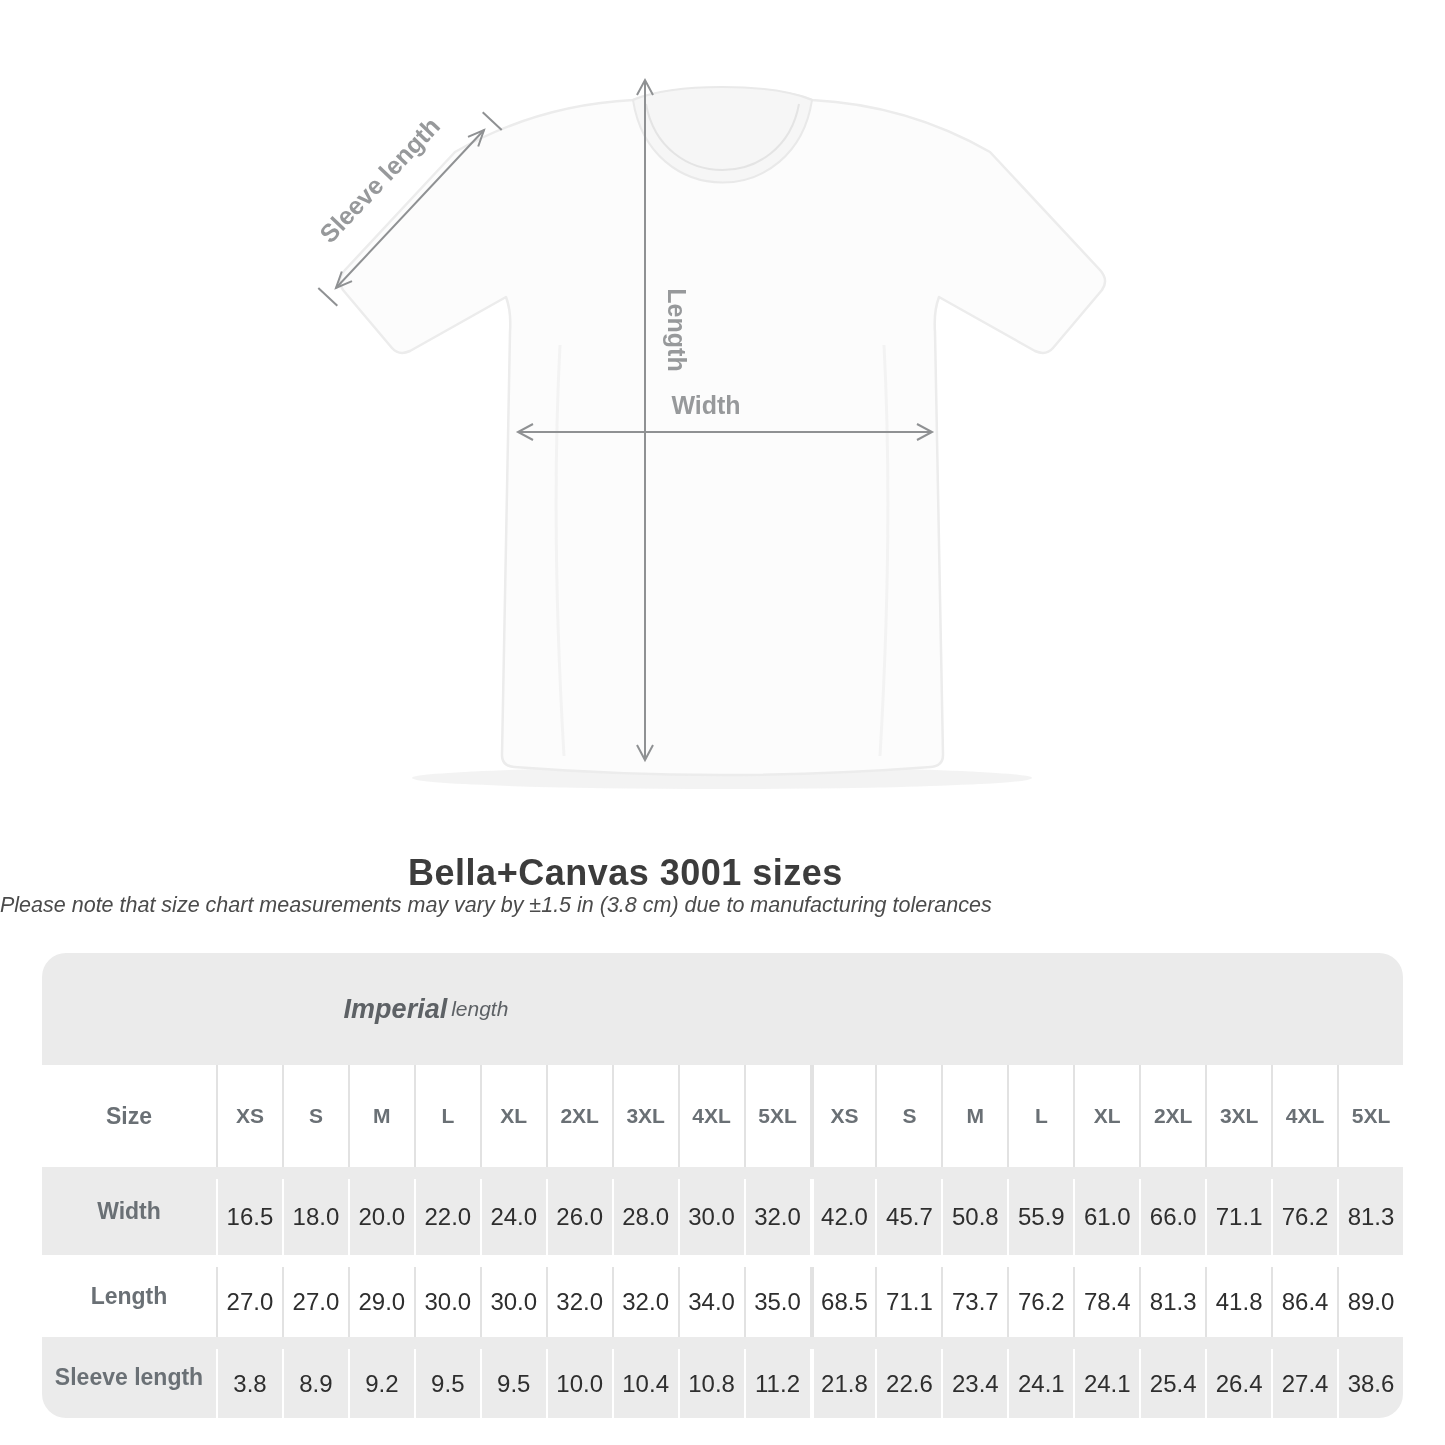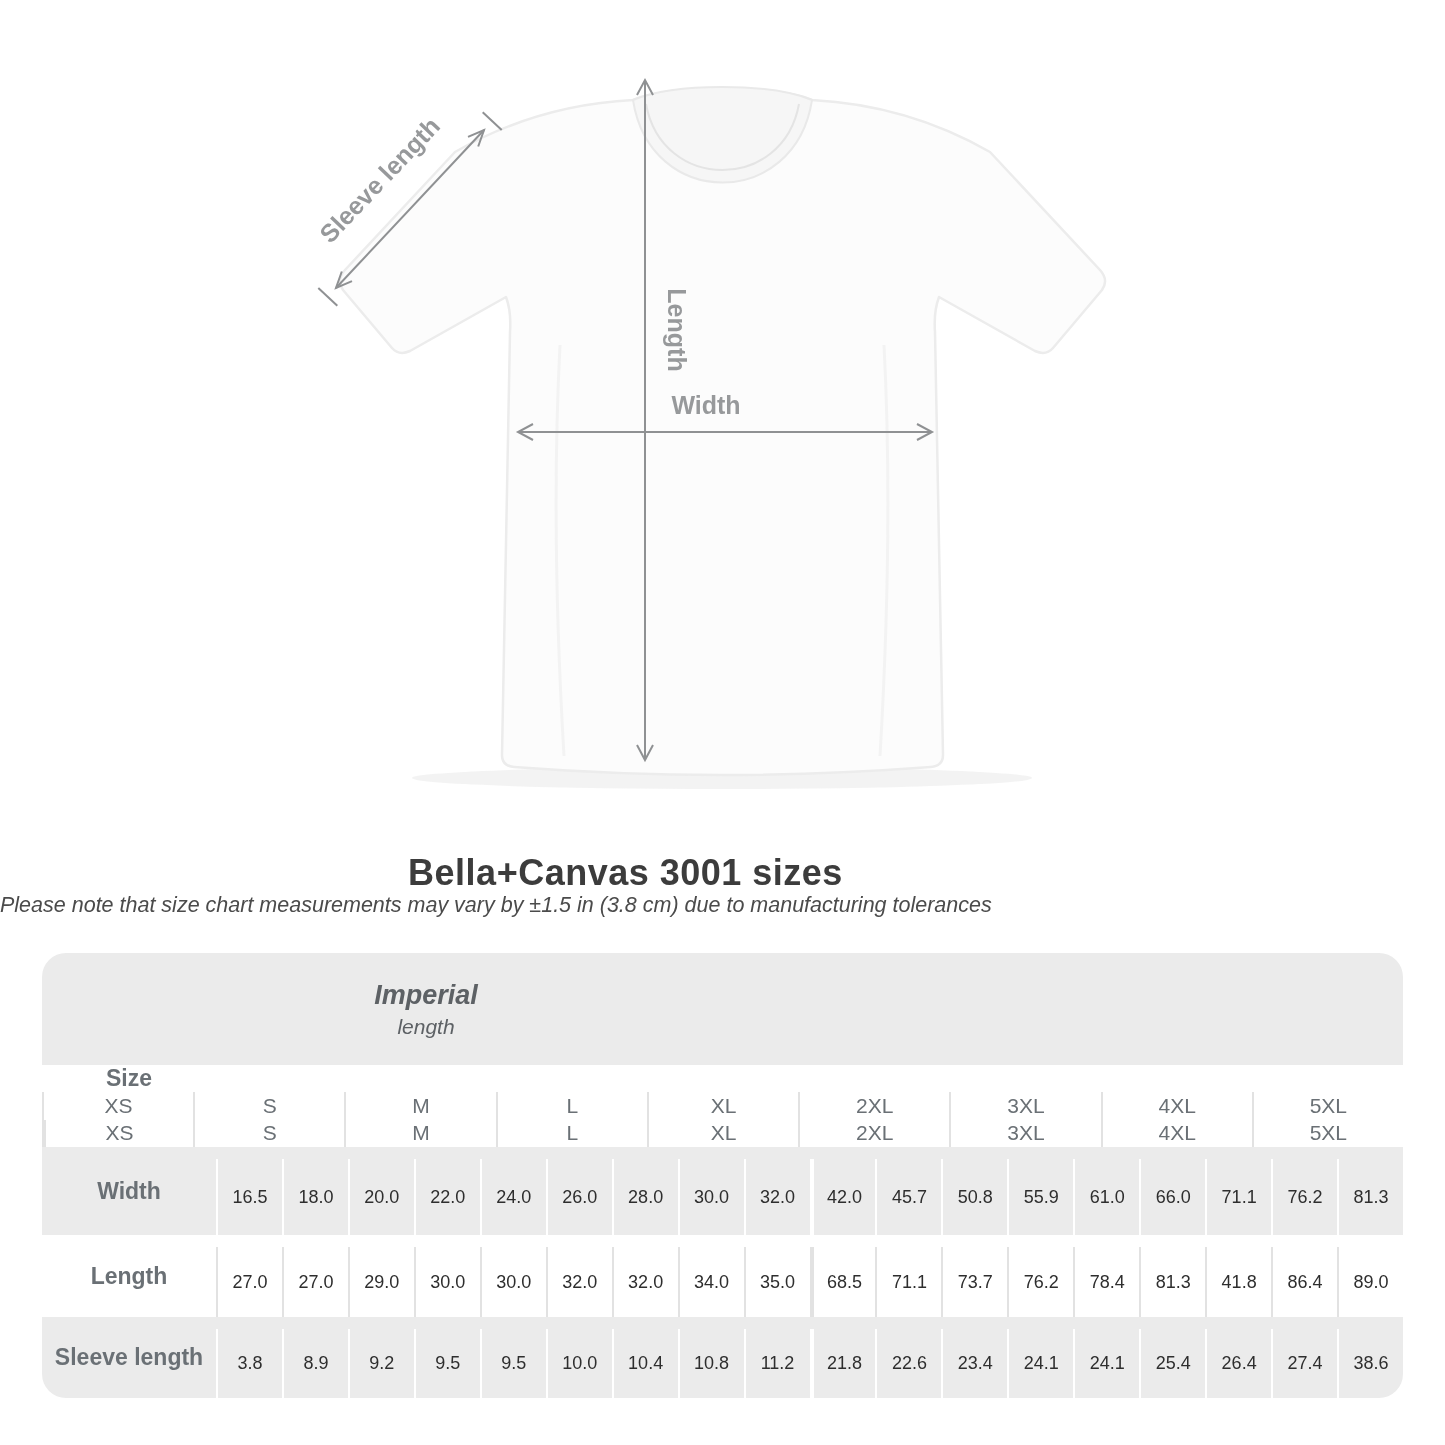--- a/index.html
+++ b/index.html
@@ -17,38 +17,38 @@
   .chart-note{
     position:absolute;left:0;top:893px;width:1419px;
     font-size:21.5px;font-style:italic;color:#4b4b4b;
   }
   
   .size-table{
     position:absolute;left:42px;top:953px;width:1361px;
     border-radius:24px;overflow:hidden;background:#ffffff;
   }
   .unit-band{display:flex;height:112px;background:#ebebeb;}
-  .unit-cell{display:flex;flex-direction:column;align-items:center;justify-content:center;gap:4px;}
+  .unit-cell{display:flex;flex-direction:row;align-items:center;justify-content:center;gap:4px;}
   .unit-cell.imperial{width:768px;}
   .unit-cell.metric{flex:1;}
   .unit-name{font-size:27px;font-weight:bold;font-style:italic;color:#5d6165;}
   .unit-sub{font-size:21px;font-style:italic;color:#5d6165;}
   .trow{display:flex;--sep:#e2e2e2;background:#ffffff;}
   .trow.gray{--sep:#ffffff;background:#ebebeb;}
-  .trow.h-size{height:82px;flex-direction:column;}
+  .trow.h-size{height:102px;}
   .trow.h-width{height:88px;}
   .trow.h-length{height:82px;}
   .trow.h-sleeve{height:81px;}
   .cell{display:flex;align-items:center;justify-content:center;}
   .cell.label{width:174px;flex:none;font-size:23px;font-weight:bold;color:#6a7075;}
   .group{flex:1;display:grid;grid-template-columns:repeat(9,1fr);}
   .group>div{display:flex;align-items:center;justify-content:center;border-left:2px solid var(--sep);}
   .group.met>div:first-child{border-left-width:4px;}
-  .cell-head{font-size:21px;font-weight:normal;color:#6a7075;}
-  .cell-val{font-size:18px;color:#2e2e2e;margin-top:12px;}
+  .cell-head{font-size:21px;font-weight:bold;color:#6a7075;}
+  .cell-val{font-size:24px;color:#2e2e2e;margin-top:12px;}
 </style>
 </head>
 <body>
 
 <svg class="diagram" viewBox="0 0 1445 835" xmlns="http://www.w3.org/2000/svg">
 
   <ellipse cx="722" cy="778" rx="310" ry="11" fill="#ededed" opacity="0.65"></ellipse>
 
   <path d="M 633 100
            C 575 103 516 117 455 152

